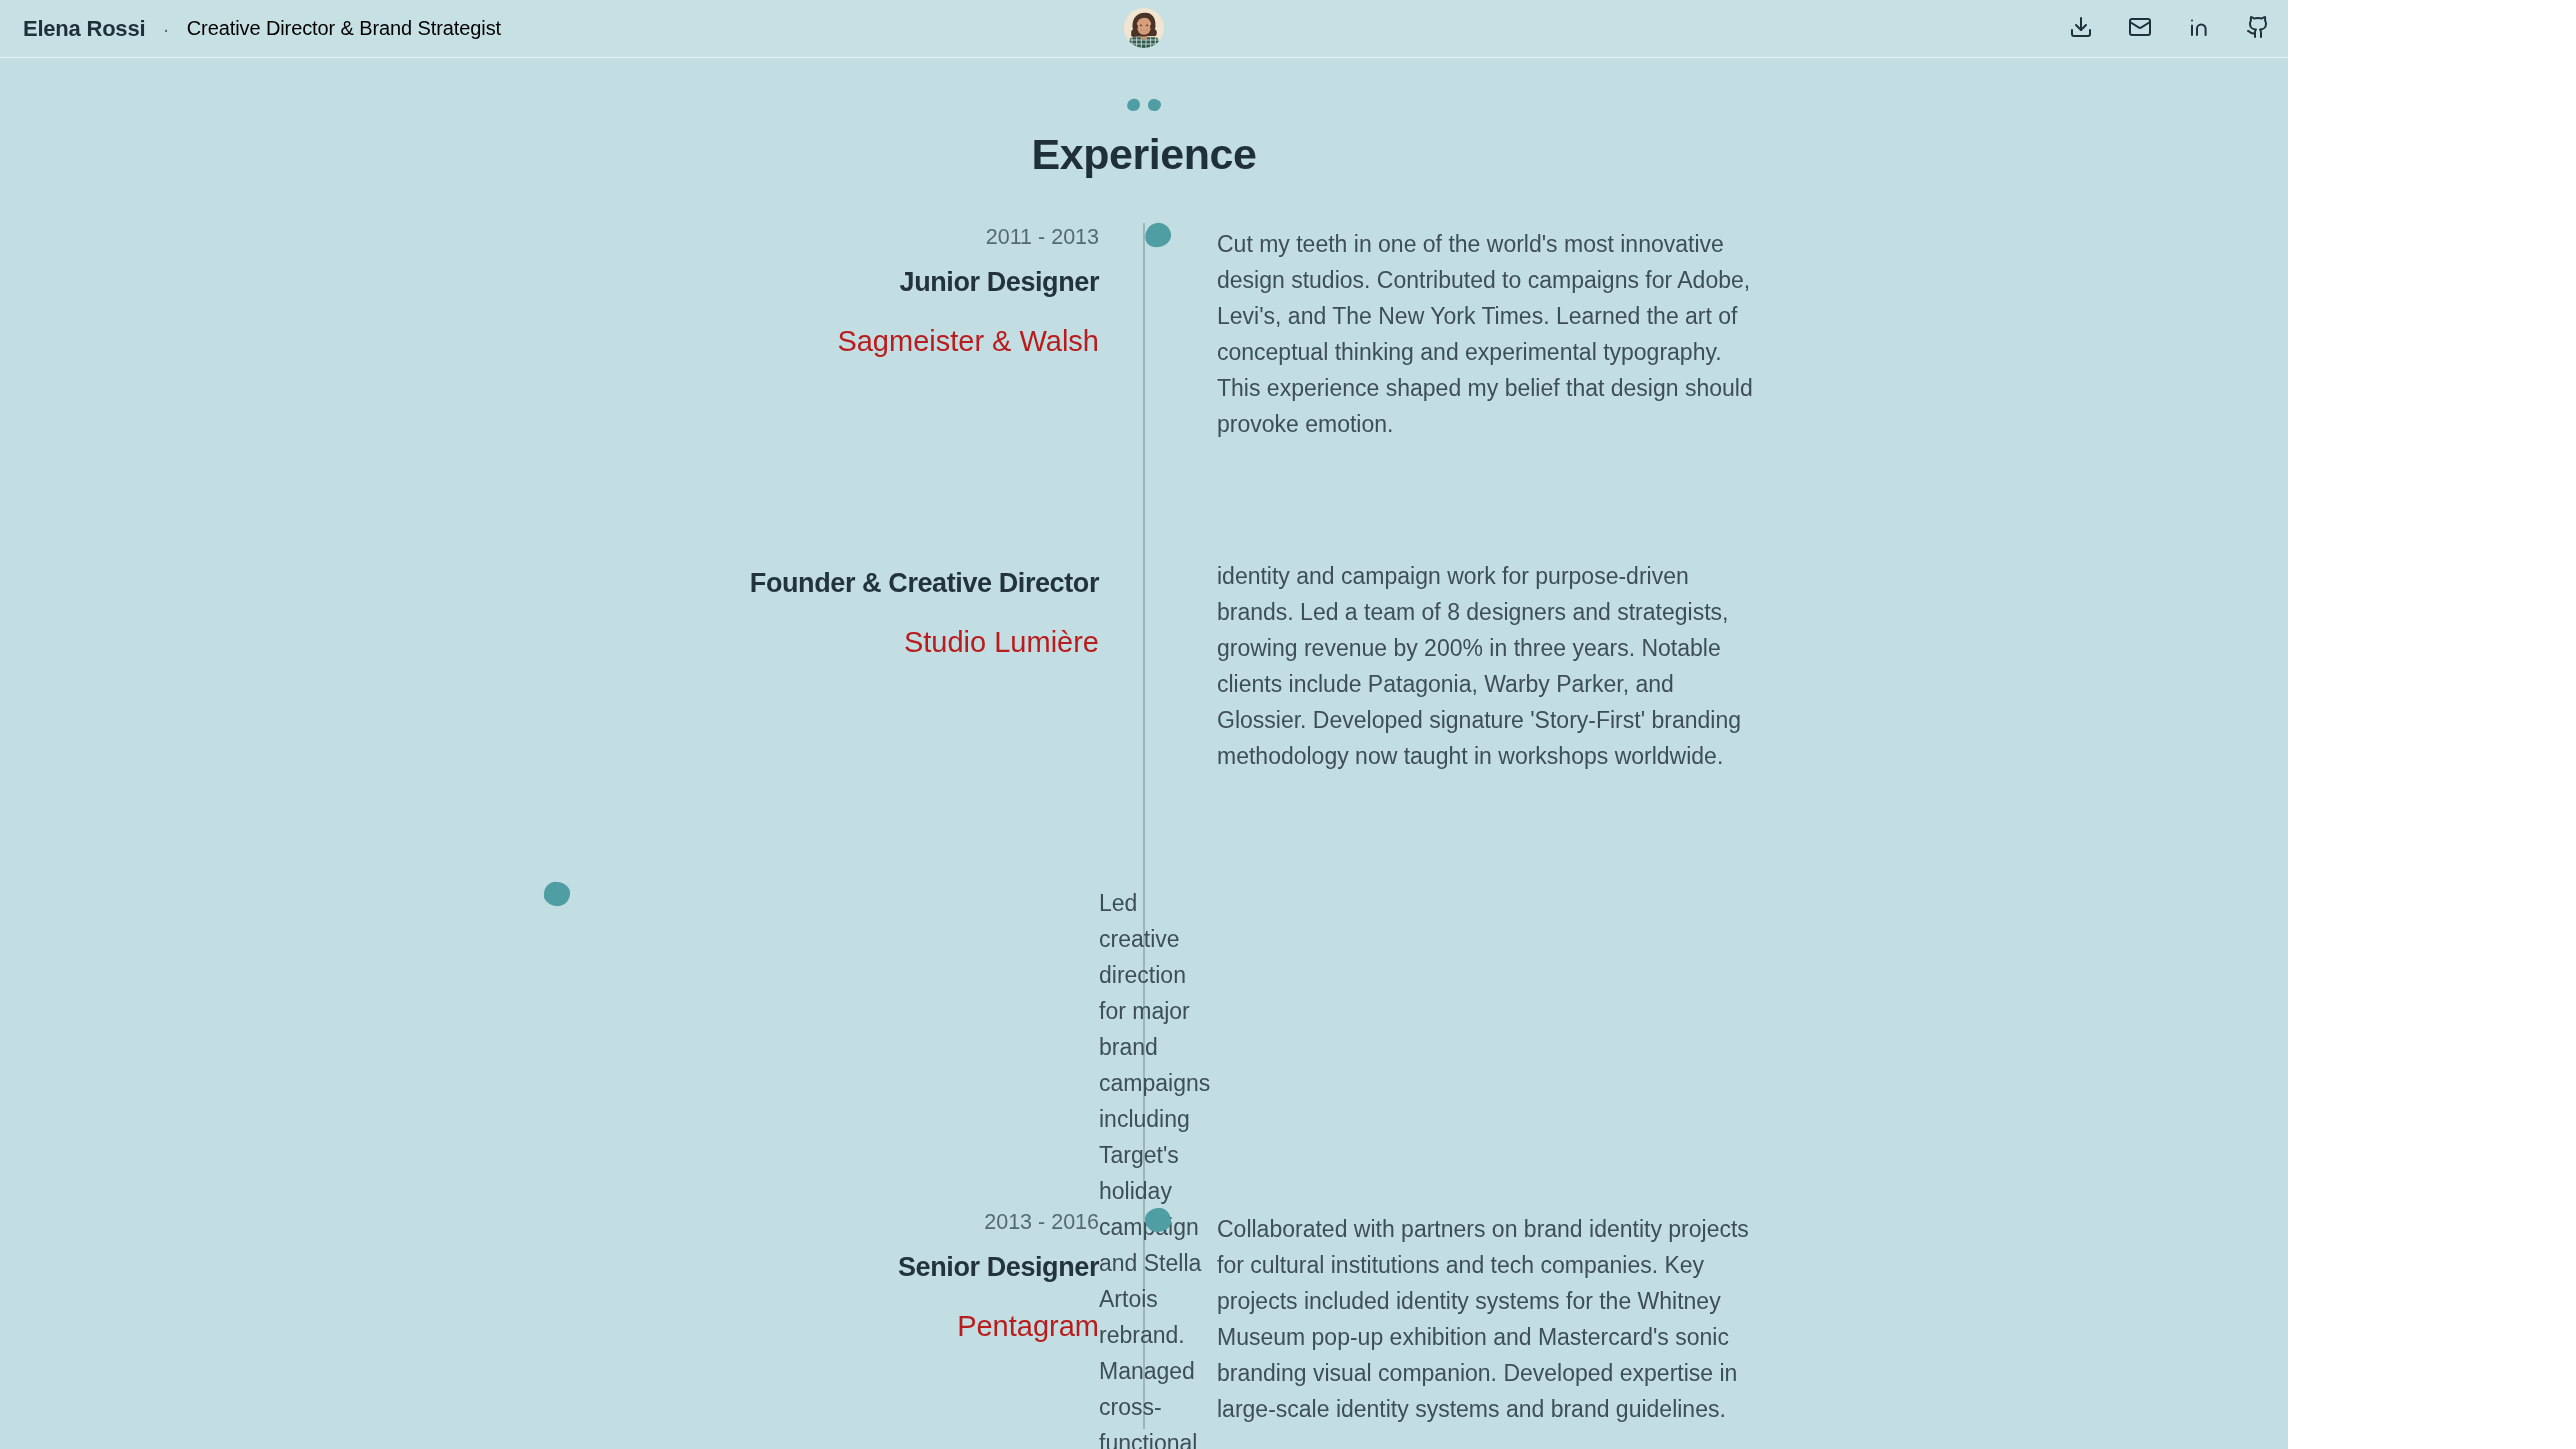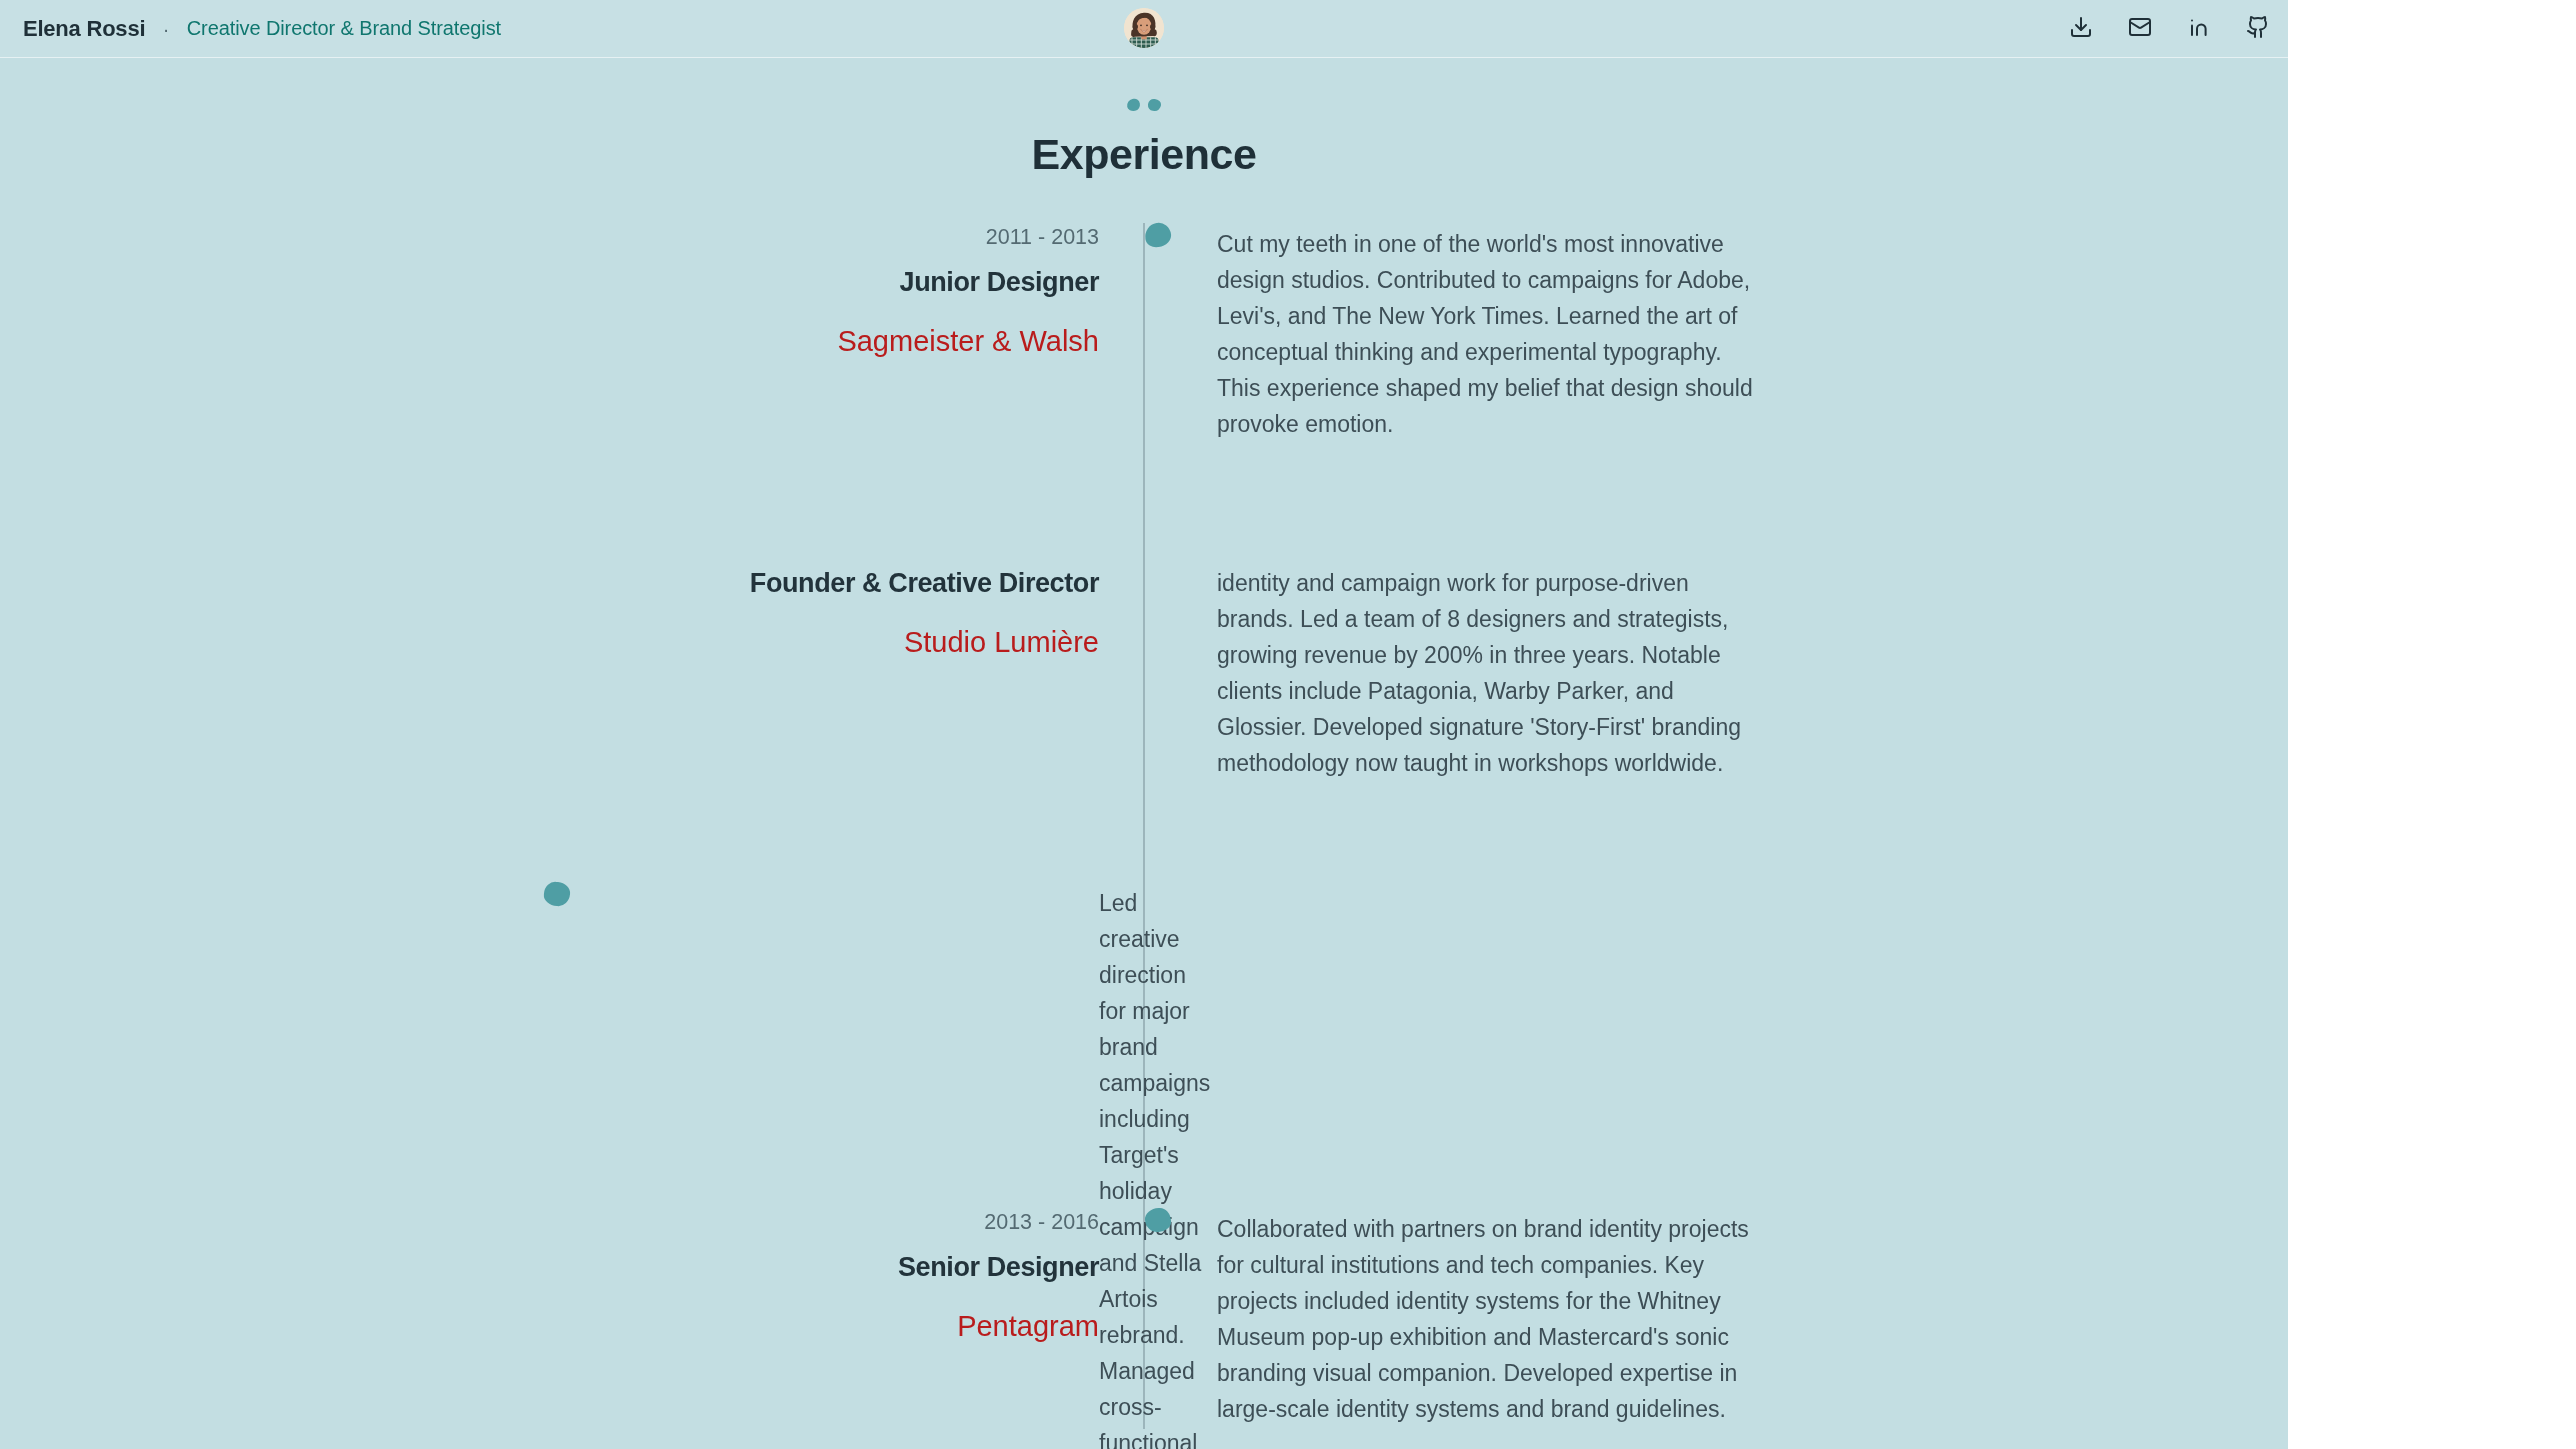--- a/index.html
+++ b/index.html
@@ -23,21 +23,21 @@
     justify-content: space-between;
     padding: 0 18px 0 23px;
     box-sizing: border-box;
     background: rgba(255,255,255,0.07);
     border-bottom: 1.3px solid rgba(255,255,255,0.55);
     z-index: 5;
   }
   .header-left { display: flex; align-items: center; gap: 17.4px; }
   .header-name { font-size: 22px; font-weight: 700; letter-spacing: -0.01em; color: #1f3038; }
   .header-sep  { font-size: 20px; color: #546a72; line-height: 1; }
-  .header-subtitle { font-size: 20px; color: #0f766e; letter-spacing: -0.005em; }
+  .header-subtitle { font-size: 20px; color: #000000; letter-spacing: -0.005em; }
 
   .avatar-wrap {
     position: absolute;
     left: 50%; top: 8px;
     transform: translateX(-50%);
     width: 40px; height: 40px;
     border-radius: 50%;
     overflow: hidden;
     cursor: pointer;
     background: #f1e4d0;
@@ -140,21 +140,21 @@
   .entry:nth-of-type(3) .timeline-dot { border-radius: 46% 54% 48% 58% / 55% 48% 58% 45%; transform: rotate(5deg); }
   .entry:nth-of-type(4) .timeline-dot { border-radius: 58% 44% 52% 50% / 48% 60% 42% 55%; transform: rotate(-3deg); }
 
   .entry-right { }
   .entry-description {
     margin: 2.7px 0 0 0;
     max-width: 547px;
     font-size: 23px; line-height: 36px;
     color: #3d4e56;
   }
-  .entry.first .entry-description { margin-top: 9px; }
+  .entry.first .entry-description { margin-top: 2px; }
 </style>
 </head>
 <body>
 
 <div class="page">
 
   <header class="header">
     <div class="header-left">
       <span class="header-name">Elena Rossi</span>
       <span class="header-sep">·</span>

